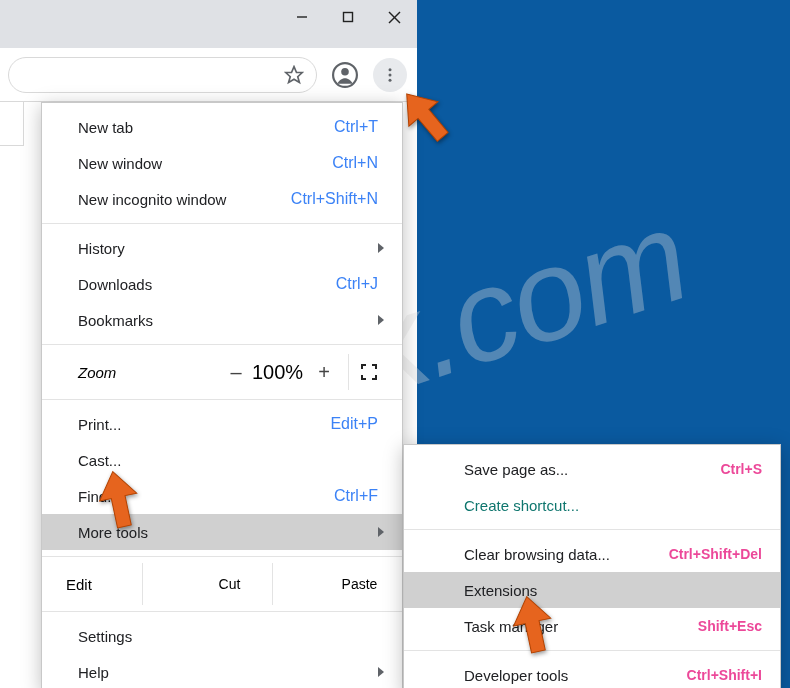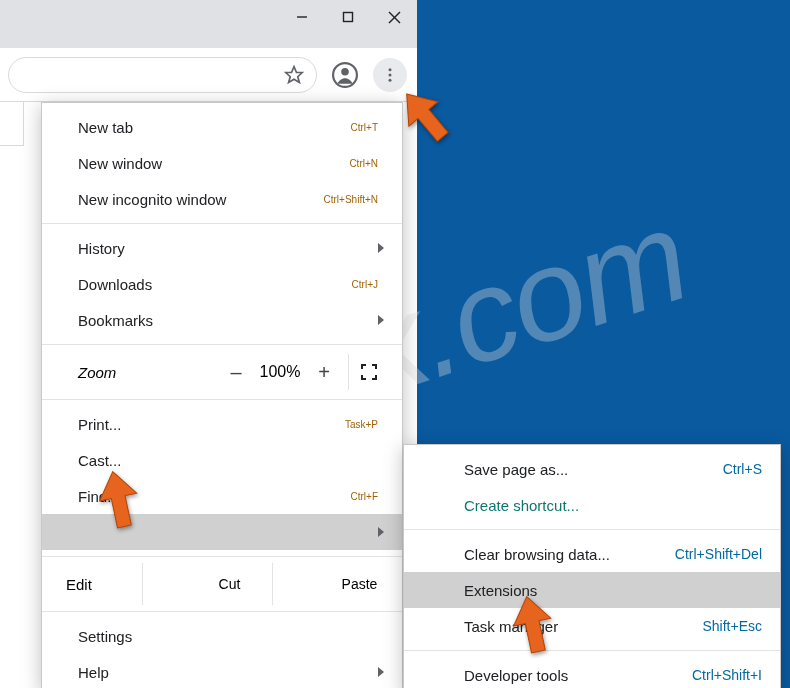--- a/index.html
+++ b/index.html
@@ -99,33 +99,33 @@
   .menu-item {
     height: 36px;
     display:flex;
     align-items:center;
     padding: 0 24px 0 36px;
     color:#202124;
     position:relative;
   }
   .menu-item.hl { background:#d0d0d0; }
   .menu-label { flex:1; }
-  .menu-shortcut { color:#a16207; font-size:10px; }
+  .menu-shortcut { color:#3b82f6; font-size:16px; }
   .menu-arrow {
     position:absolute; right:18px; top:50%; transform:translateY(-50%);
     width:0;height:0;border-top:5px solid transparent;border-bottom:5px solid transparent;border-left:6px solid #5f6368;
   }
   .menu-sep { height:1px; background:#e3e3e3; margin:6px 0; }
   
   .zoom-row {
     height: 42px; display:flex; align-items:center; padding:0 14px 0 36px;
   }
   .zoom-label { flex:1;font-style:italic; }
   .zoom-btn { width:32px; text-align:center; font-size:20px; color:#444; }
-  .zoom-val { width:56px; text-align:center; font-size:16px; }
+  .zoom-val { width:56px; font-size:20px; }
   .fullscreen {
     width:40px; height:36px; display:flex; align-items:center; justify-content:center;
     border-left:1px solid #e3e3e3;
     margin-left:8px;
   }
   
   .edit-row {
     height: 42px; display:flex; align-items:center;
   }
   .edit-label { width: 100px; padding-left:24px; }
@@ -138,21 +138,21 @@
     width: 378px;
     background:#fff;
     border:1px solid #c8c8c8;
     box-shadow: 0 4px 18px rgba(0,0,0,0.25);
     z-index:4;
     font-size:15px;
   }
   .sub-item { height:36px; display:flex; align-items:center; padding:0 18px 0 60px; }
   .sub-item.hl { background:#d0d0d0; }
   .sub-label { flex:1; color:#202124; }
-  .sub-shortcut { color:#0369a1; font-size:14px; }
+  .sub-shortcut { color:#ec4899; font-size:14px;font-weight:bold; }
   
   
   .pointer {
     position:absolute;
     z-index:10;
     filter: drop-shadow(1px 2px 2px rgba(0,0,0,0.4));
   }
 </style>
 </head>
 <body>
@@ -241,30 +241,31 @@
     <span class="zoom-btn">+</span>
     <span class="fullscreen">
       <svg width="16" height="16" viewBox="0 0 16 16" stroke="#222" stroke-width="2" fill="none">
         <path d="M1 5V1h4M11 1h4v4M15 11v4h-4M5 15H1v-4"></path>
       </svg>
     </span>
   </div>
   <div class="menu-sep"></div>
   <div class="menu-item">
     <span class="menu-label">Print...</span>
-    <span class="menu-shortcut">Task+P</span>
+    <span class="menu-shortcut">Edit+P</span>
   </div>
   <div class="menu-item">
     <span class="menu-label">Cast...</span>
   </div>
   <div class="menu-item">
     <span class="menu-label">Find...</span>
     <span class="menu-shortcut">Ctrl+F</span>
   </div>
   <div class="menu-item hl">
+    <span class="menu-label">More tools</span>
     <span class="menu-arrow"></span>
   </div>
   <div class="menu-sep"></div>
   <div class="edit-row">
     <span class="edit-label">Edit</span>
     <span class="edit-btn">Cut</span>
     <span class="edit-btn">Paste</span>
   </div>
   <div class="menu-sep"></div>
   <div class="menu-item">

